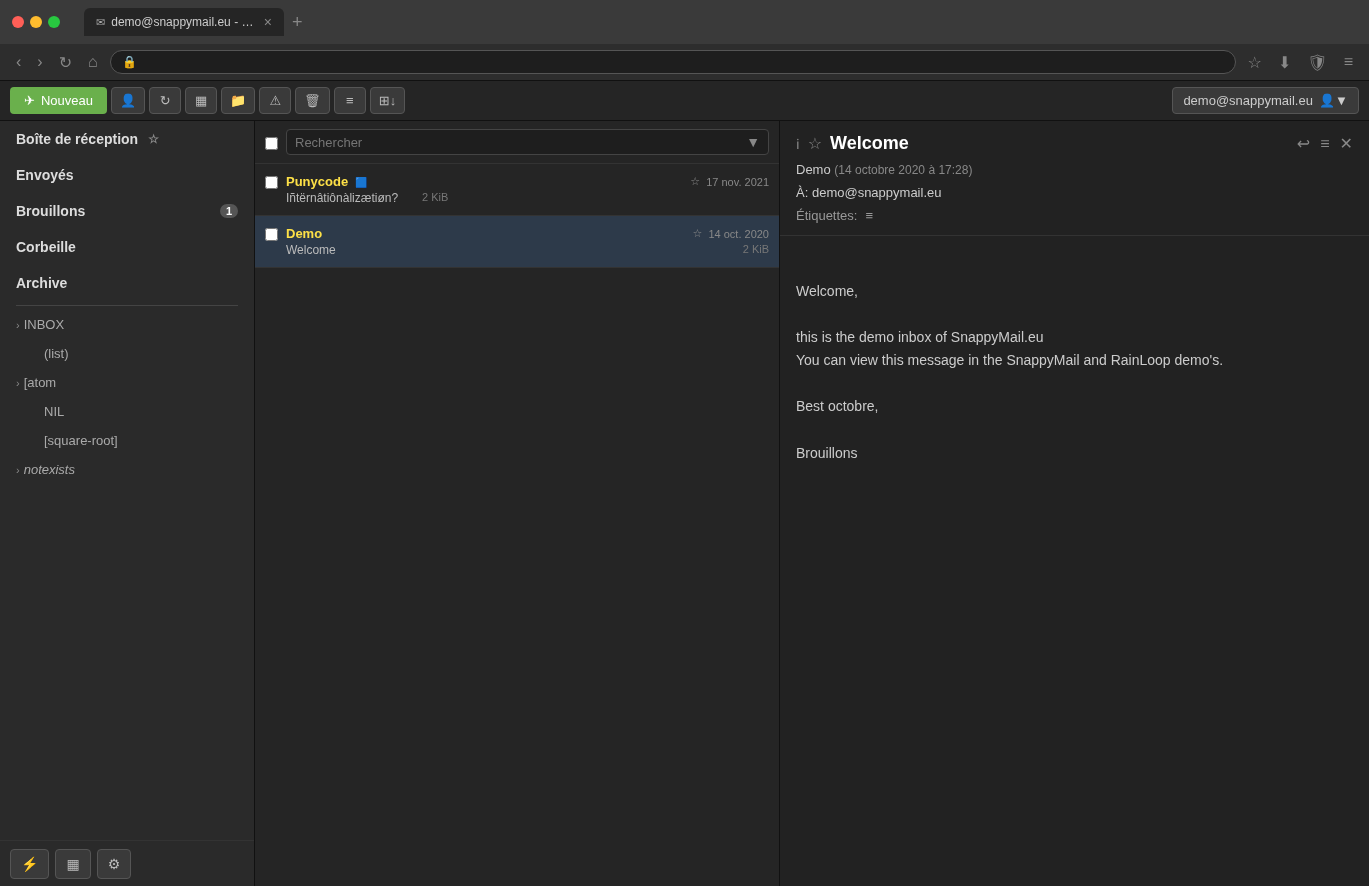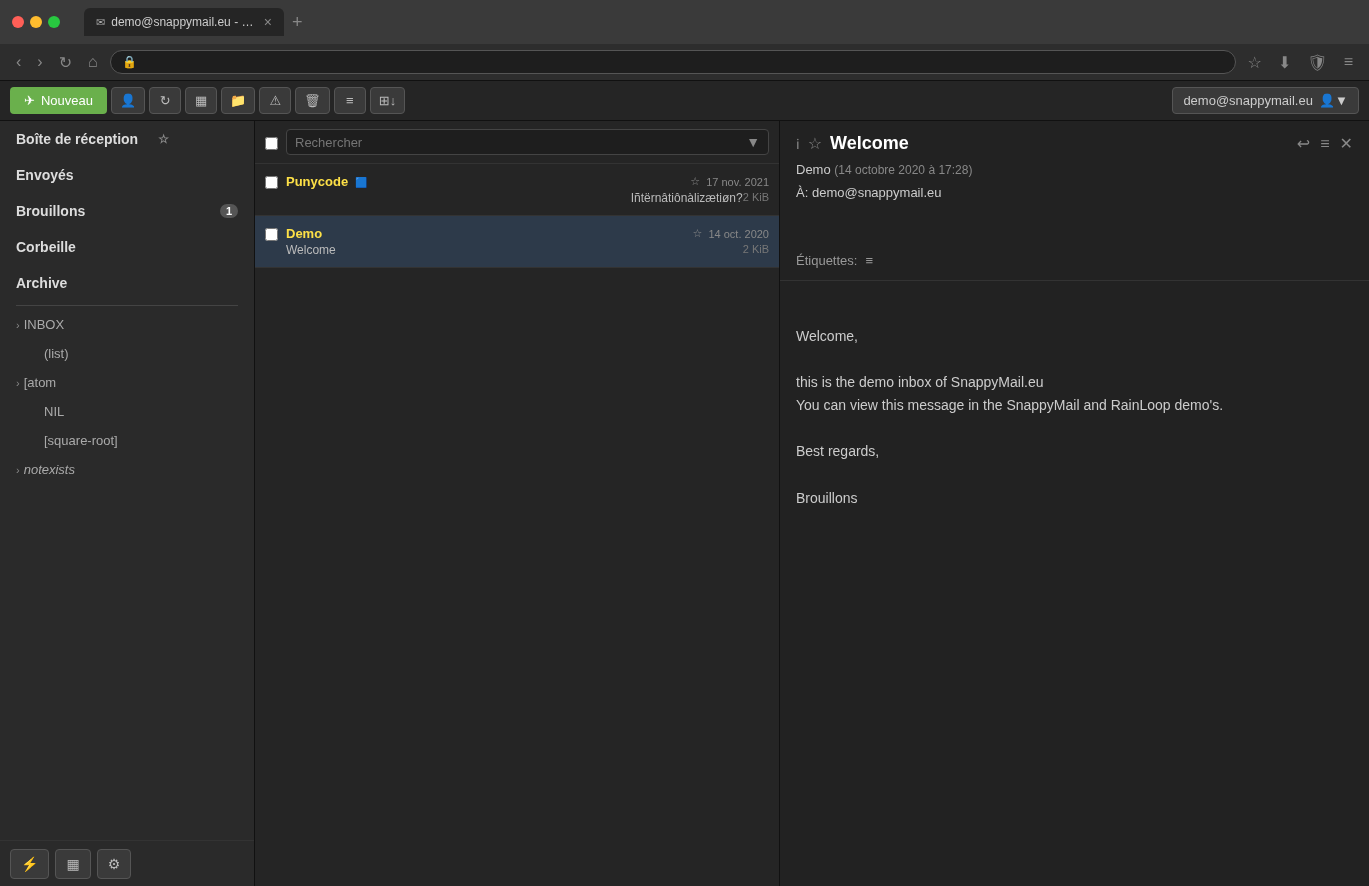--- a/index.html
+++ b/index.html
@@ -181,21 +181,21 @@
       overflow-y: auto;
     }
     .sidebar-folder {
       display: flex;
       align-items: center;
       padding: 10px 16px;
       cursor: pointer;
       color: #ddd;
       font-size: 14px;
       font-weight: 600;
-      gap: 16px;
+      gap: 6px;
     }
     .sidebar-folder .badge {
       background: #555;
       color: #fff;
       border-radius: 10px;
       padding: 1px 6px;
       font-size: 11px;
       font-weight: bold;
       margin-left: auto;
     }
@@ -343,21 +343,20 @@
     .email-info-icon { color: #888; font-size: 14px; }
     .email-star-title { color: #888; cursor: pointer; font-size: 16px; }
     .email-view-from { color: #ccc; font-size: 13px; }
     .email-view-date { color: #888; font-size: 12px; }
     .email-view-to { color: #ccc; font-size: 13px; }
     .email-view-labels {
       display: flex;
       gap: 8px;
       color: #999;
       font-size: 13px;
-      margin-top: 45px;
     }
 
     .email-body {
       flex: 1;
       padding: 20px 16px;
       overflow-y: auto;
       color: #ccc;
       font-size: 14px;
       line-height: 1.6;
     }
@@ -491,21 +490,21 @@
         <div class="email-item">
           <input type="checkbox" class="email-checkbox" style="">
           <div class="email-content">
             <div class="email-header">
               <span class="email-sender">Punycode <span class="email-sender-icon">🟦</span></span>
               <div class="email-meta">
                 <span class="email-star">☆</span>
                 <span>17 nov. 2021</span>
               </div>
             </div>
-            <div style="display:flex; justify-content:flex-end; align-items:center;">
+            <div style="display:flex; justify-content:flex-start; align-items:center;gap:24px;">
               <span class="email-subject">Iñtërnâtiônàlizætiøn?</span>
               <span class="email-size">2 KiB</span>
             </div>
           </div>
         </div>
 
         <div class="email-item selected">
           <input type="checkbox" class="email-checkbox" style="">
           <div class="email-content">
             <div class="email-header">
@@ -545,18 +544,18 @@
           <span class="email-view-to"> <span>demo@snappymail.eu</span></span>
         </div>
         <div class="email-view-labels">
           <span>Étiquettes:</span>
           <span>≡</span>
         </div>
       </div>
       <div class="email-body">
         <p>Welcome,</p>
         <p>this is the demo inbox of SnappyMail.eu<br>You can view this message in the SnappyMail and RainLoop demo's.</p>
-        <p>Best regards,</p>
+        <p>Best octobre,</p>
         <p>Brouillons</p>
       </div>
     </div>
   </div>
 </div>
 
 </body></html>

